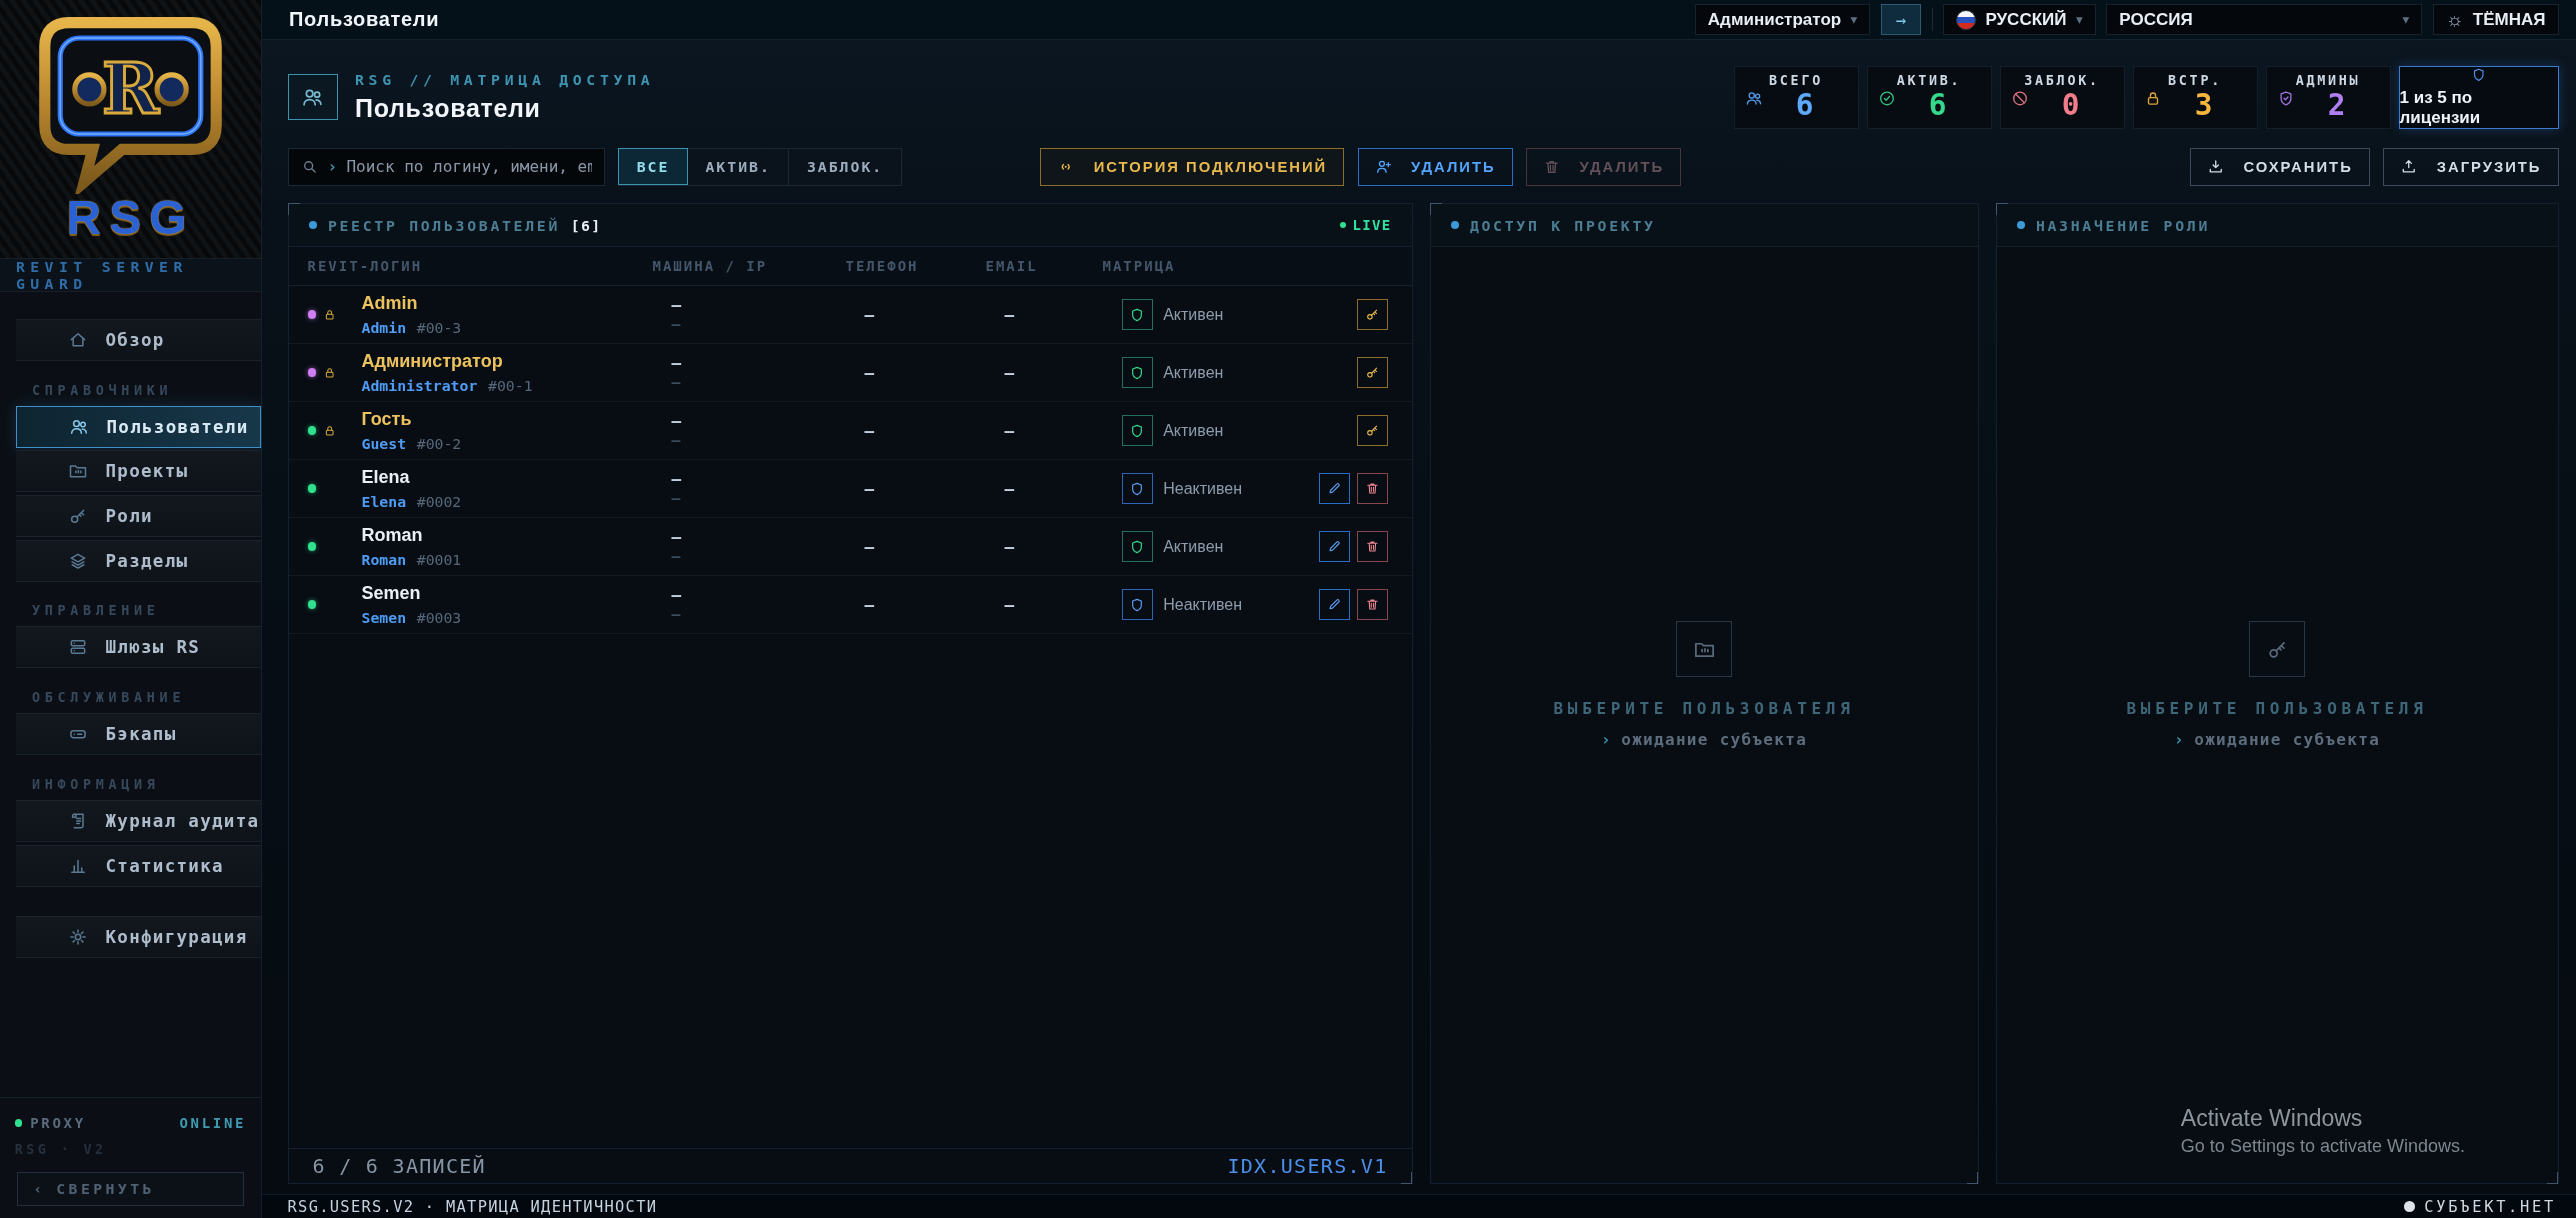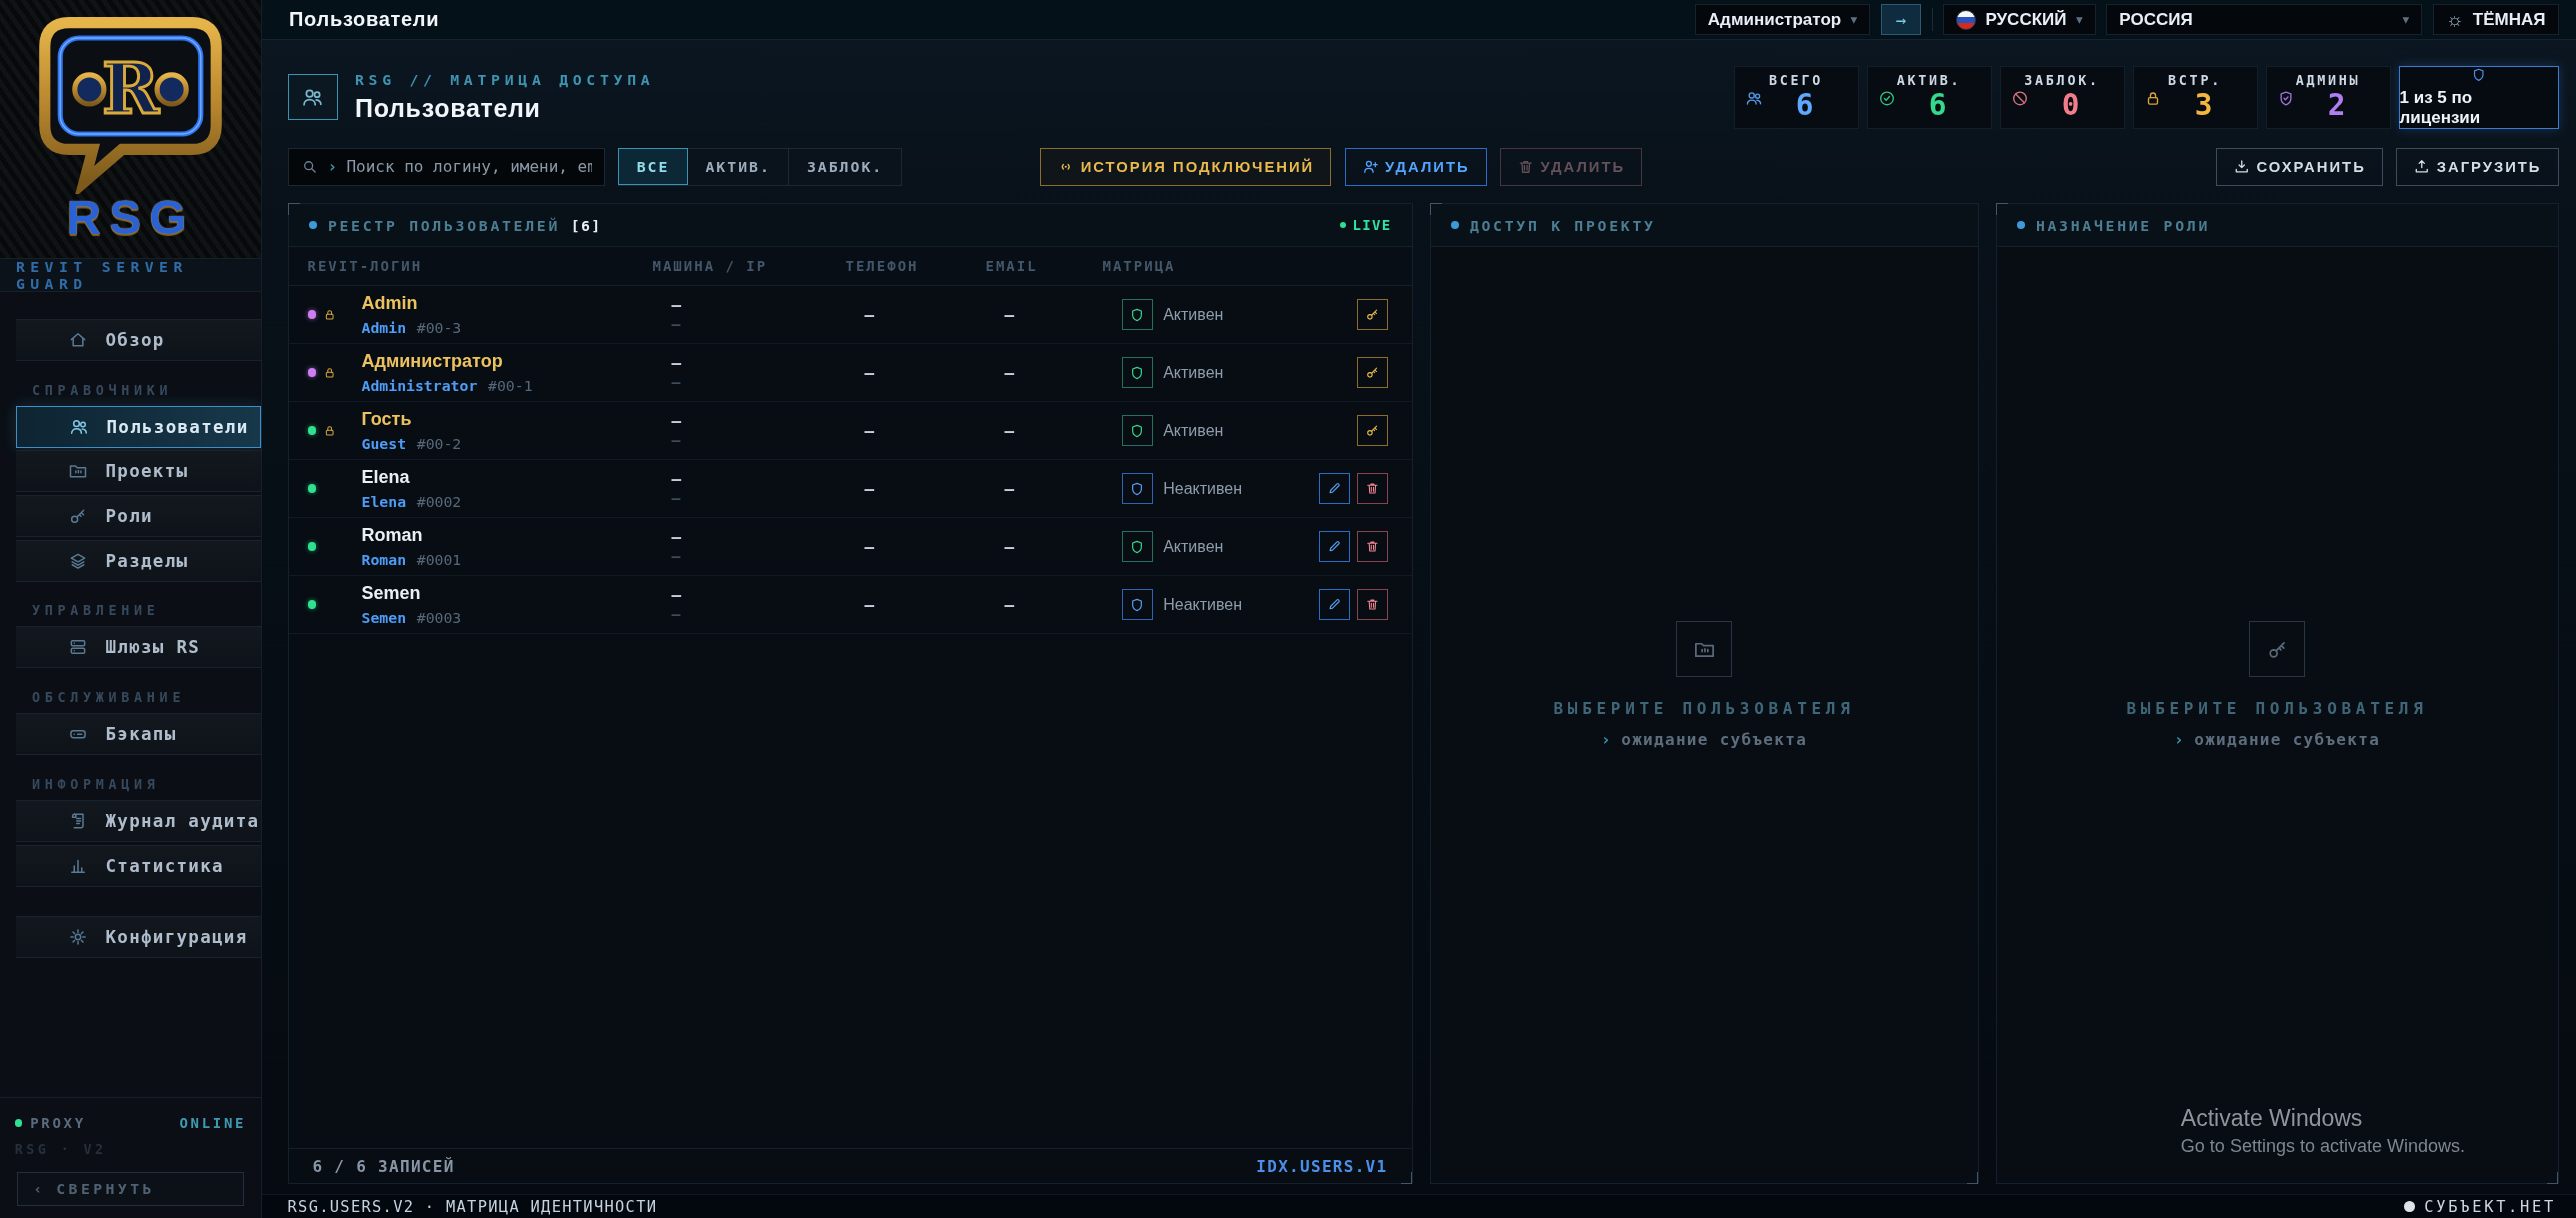--- a/index.html
+++ b/index.html
@@ -93,21 +93,21 @@
   .search-box svg { width:17.5px; height:17.5px; flex:0 0 17.5px; }
   .prompt { color:#3f93ad; font-size:16px; font-weight:bold; }
   .search-box input { flex:1; min-width:0; background:transparent; border:none; outline:none;
       color:#bccadb; font-family:"DejaVu Sans Mono",monospace; font-size:16px; }
   .search-box input::placeholder { color:#8a98a8; }
   .filters { display:flex; border:0.7px solid #1b2732; height:38px; }
   .fbtn { padding:0 17.5px; display:flex; align-items:center; background:#0a121b; color:#9cacbd;
       font-weight:bold; font-size:14.8px; letter-spacing:2px; border-right:0.7px solid #1b2732; cursor:pointer; }
   .fbtn:last-child { border-right:none; }
   .fbtn.active { background:#0c2836; border:0.7px solid #3c93ad; margin:-0.7px 0 -0.7px -0.7px; color:#93dcea; }
-  .tb-btn { height:38px; display:flex; align-items:center; gap:6px; padding:4px 16px;
+  .tb-btn { height:38px; display:flex; align-items:center; gap:19px; padding:4px 16px;
       font-weight:bold; font-size:14.8px; letter-spacing:2px; background:transparent; cursor:pointer; }
   .tb-btn svg { width:17.5px; height:17.5px; }
   .btn-history { margin-left:125px; border:0.7px solid #8c6e2a; color:#eab94e; background:rgba(90,66,16,.08); }
   .btn-add { border:0.7px solid #2b6cc4; color:#53a4ff; }
   .btn-del { border:0.7px solid #49333c; color:#635059; cursor:default; }
   .tb-spacer { flex:1; }
   .btn-save,.btn-load { border:0.7px solid #3e4b5a; color:#d3dde8; }
 
   
   .content { flex:1; display:flex; gap:17px; padding:17.5px 17.5px 0 25.5px; align-items:stretch; }
@@ -156,21 +156,21 @@
   .cell-actions { display:flex; justify-content:flex-end; gap:6.7px; }
   .act { width:31px; height:31px; background:transparent; display:flex; align-items:center;
       justify-content:center; cursor:pointer; }
   .act svg { width:14.8px; height:14.8px; }
   .act.key { border:0.7px solid #8c6e2a; color:#eab94e; }
   .act.edit { border:0.7px solid #2b6cc4; color:#5aa2f5; }
   .act.del { border:0.7px solid #87454e; color:#ee8791; }
   .table-fill { flex:1; }
   .table-foot { height:35px; flex:0 0 35px; border-top:0.7px solid #15202e; display:flex;
       align-items:center; justify-content:space-between; padding:0 24px;
-      font-weight:bold; font-size:16px; letter-spacing:1.3px; }
+      font-weight:normal; font-size:20px; letter-spacing:1.3px; }
   .tf-left { color:#8795a5; } .tf-right { color:#4b8fe8; }
 
   
   .empty-body { flex:1; display:flex; flex-direction:column; align-items:center; justify-content:center;
       transform:translateY(-30px); gap:0; }
   .empty-box { width:56px; height:56px; border:0.7px solid #2a3644; color:#5a6a7a;
       display:flex; align-items:center; justify-content:center; }
   .empty-box svg { width:23px; height:23px; }
   .empty-title { margin-top:21.5px; color:#3e6678; font-weight:bold; font-size:16px; letter-spacing:4.7px; }
   .empty-sub { margin-top:12px; display:flex; gap:9.4px; align-items:center;

